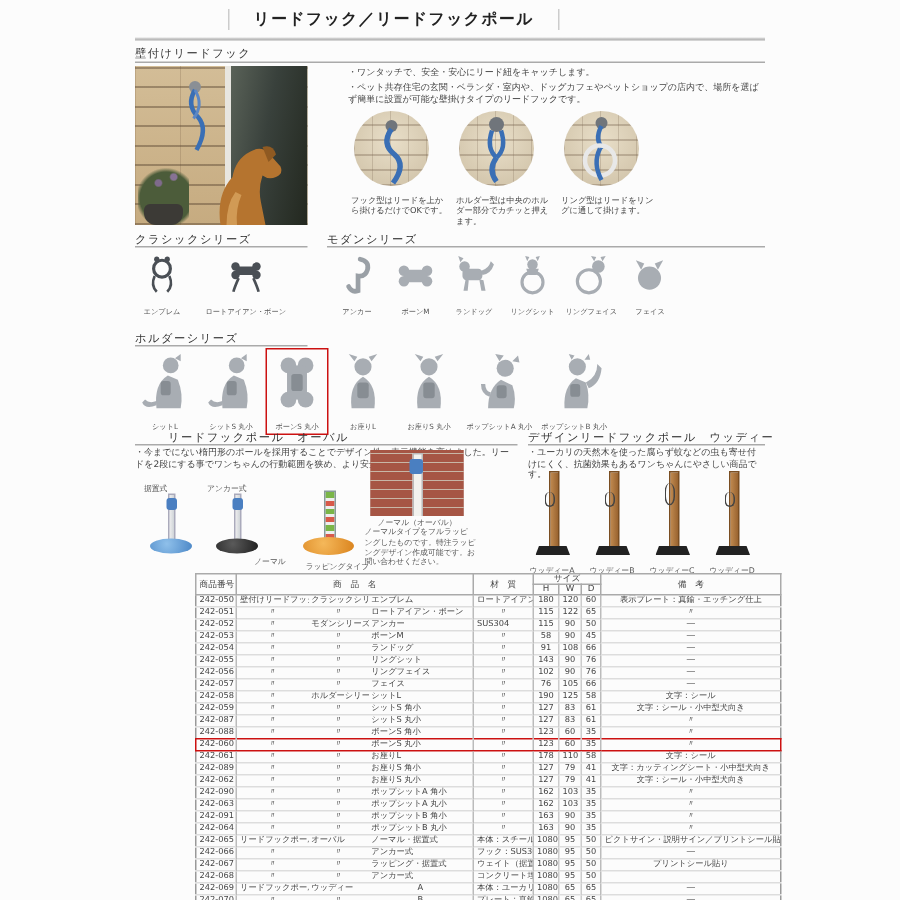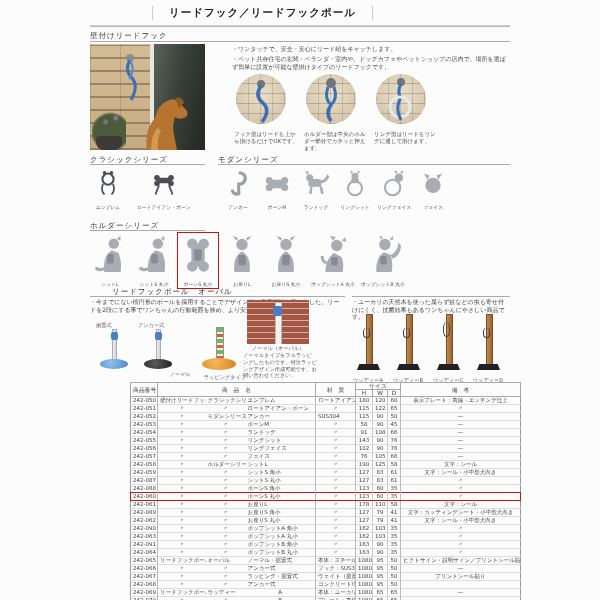--- a/index.html
+++ b/index.html
@@ -393,20 +393,21 @@
   <div class="small-lab" style="left:150px;top:371px;width:60px;text-align:center;">ノーマル</div>
   <div class="small-lab" style="left:200px;top:374px;width:50px;text-align:center;">ラッピングタイプ</div>
 
   <div class="photo-oval">
     <div class="pole-in"></div>
     <div class="sign-in"></div>
   </div>
   <div class="small-lab" style="left:247px;top:345px;width:62px;text-align:center;">ノーマル（オーバル）</div>
   <div class="oval-note">ノーマルタイプをフルラッピングしたものです。特注ラッピングデザイン作成可能です。お問い合わせください。</div>
 
+  <div class="sec-h" style="left:352px;top:287px;">デザインリードフックポール　ウッディー</div>
   <div class="rule" style="left:352px;top:296px;width:158px;"></div>
   <div class="desc" style="left:352px;top:298px;width:158px;">・ユーカリの天然木を使った腐らず蚊などの虫も寄せ付けにくく、抗菌効果もあるワンちゃんにやさしい商品です。</div>
 
   <div class="wpole" style="left:354px;top:314px;">
       <div class="stick"></div>
       <div class="hook"></div>
       <div class="base"></div>
     </div>
   <div class="wpole" style="left:394px;top:314px;">
       <div class="stick"></div>

